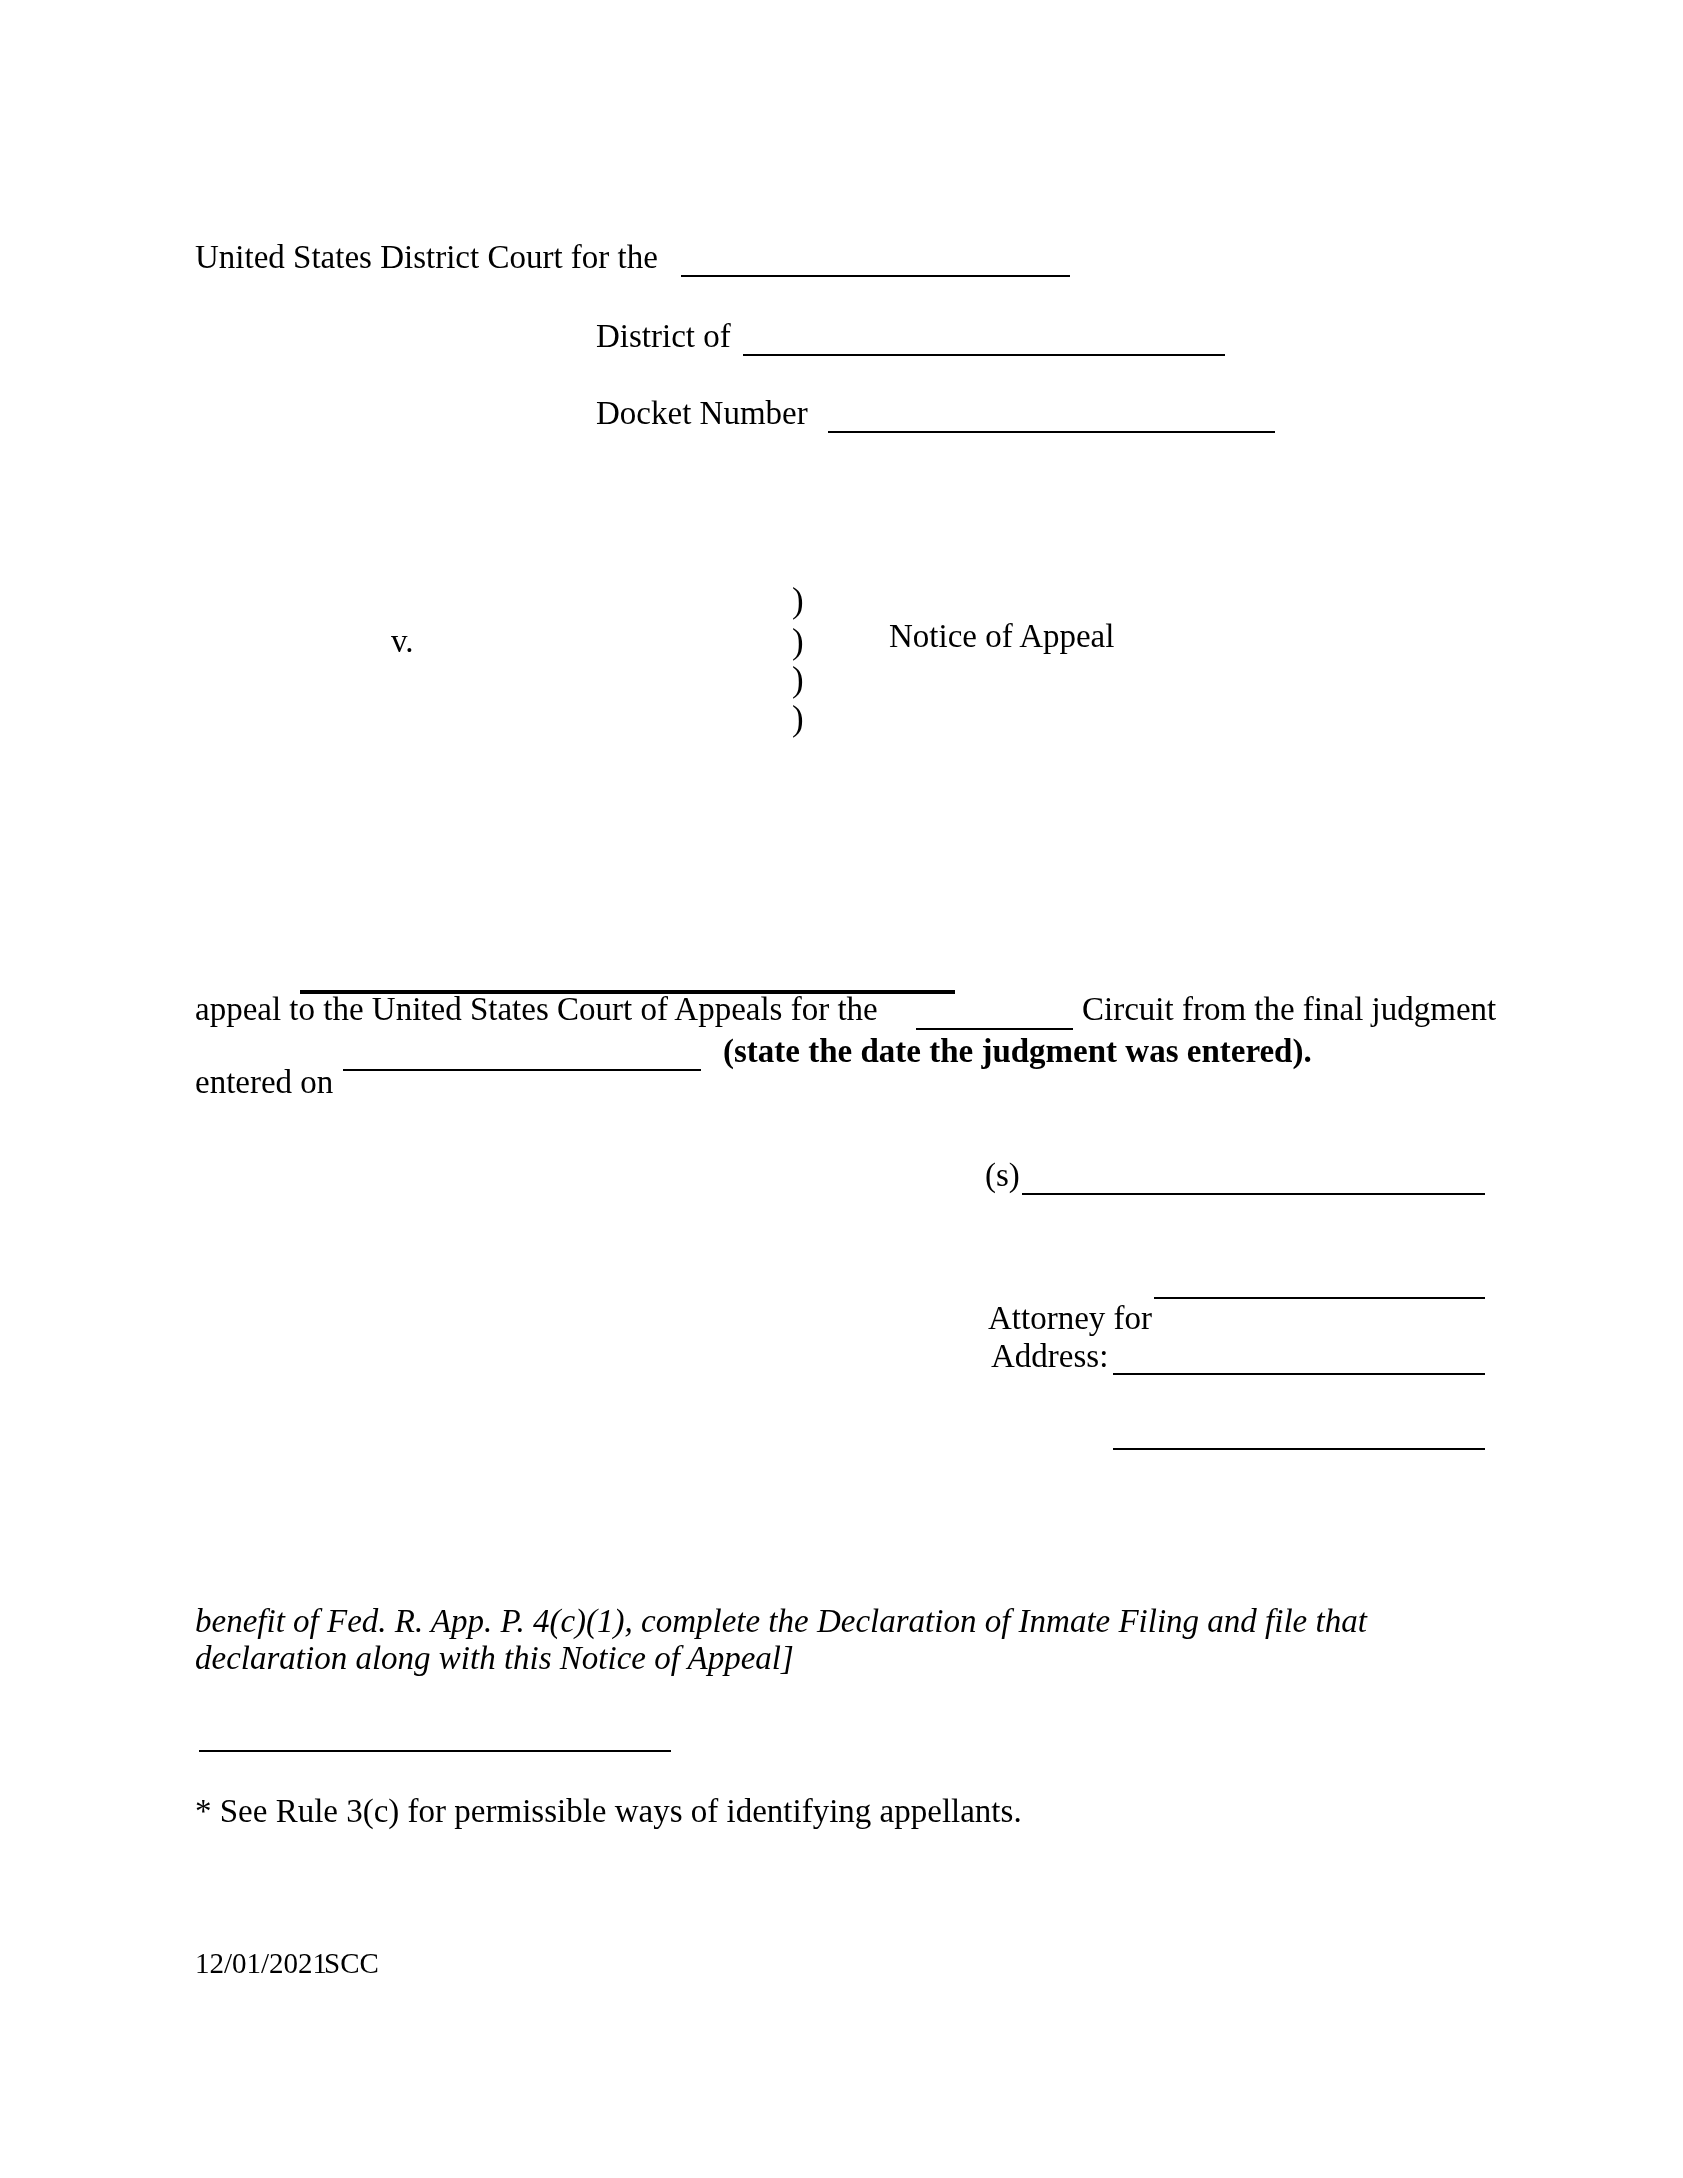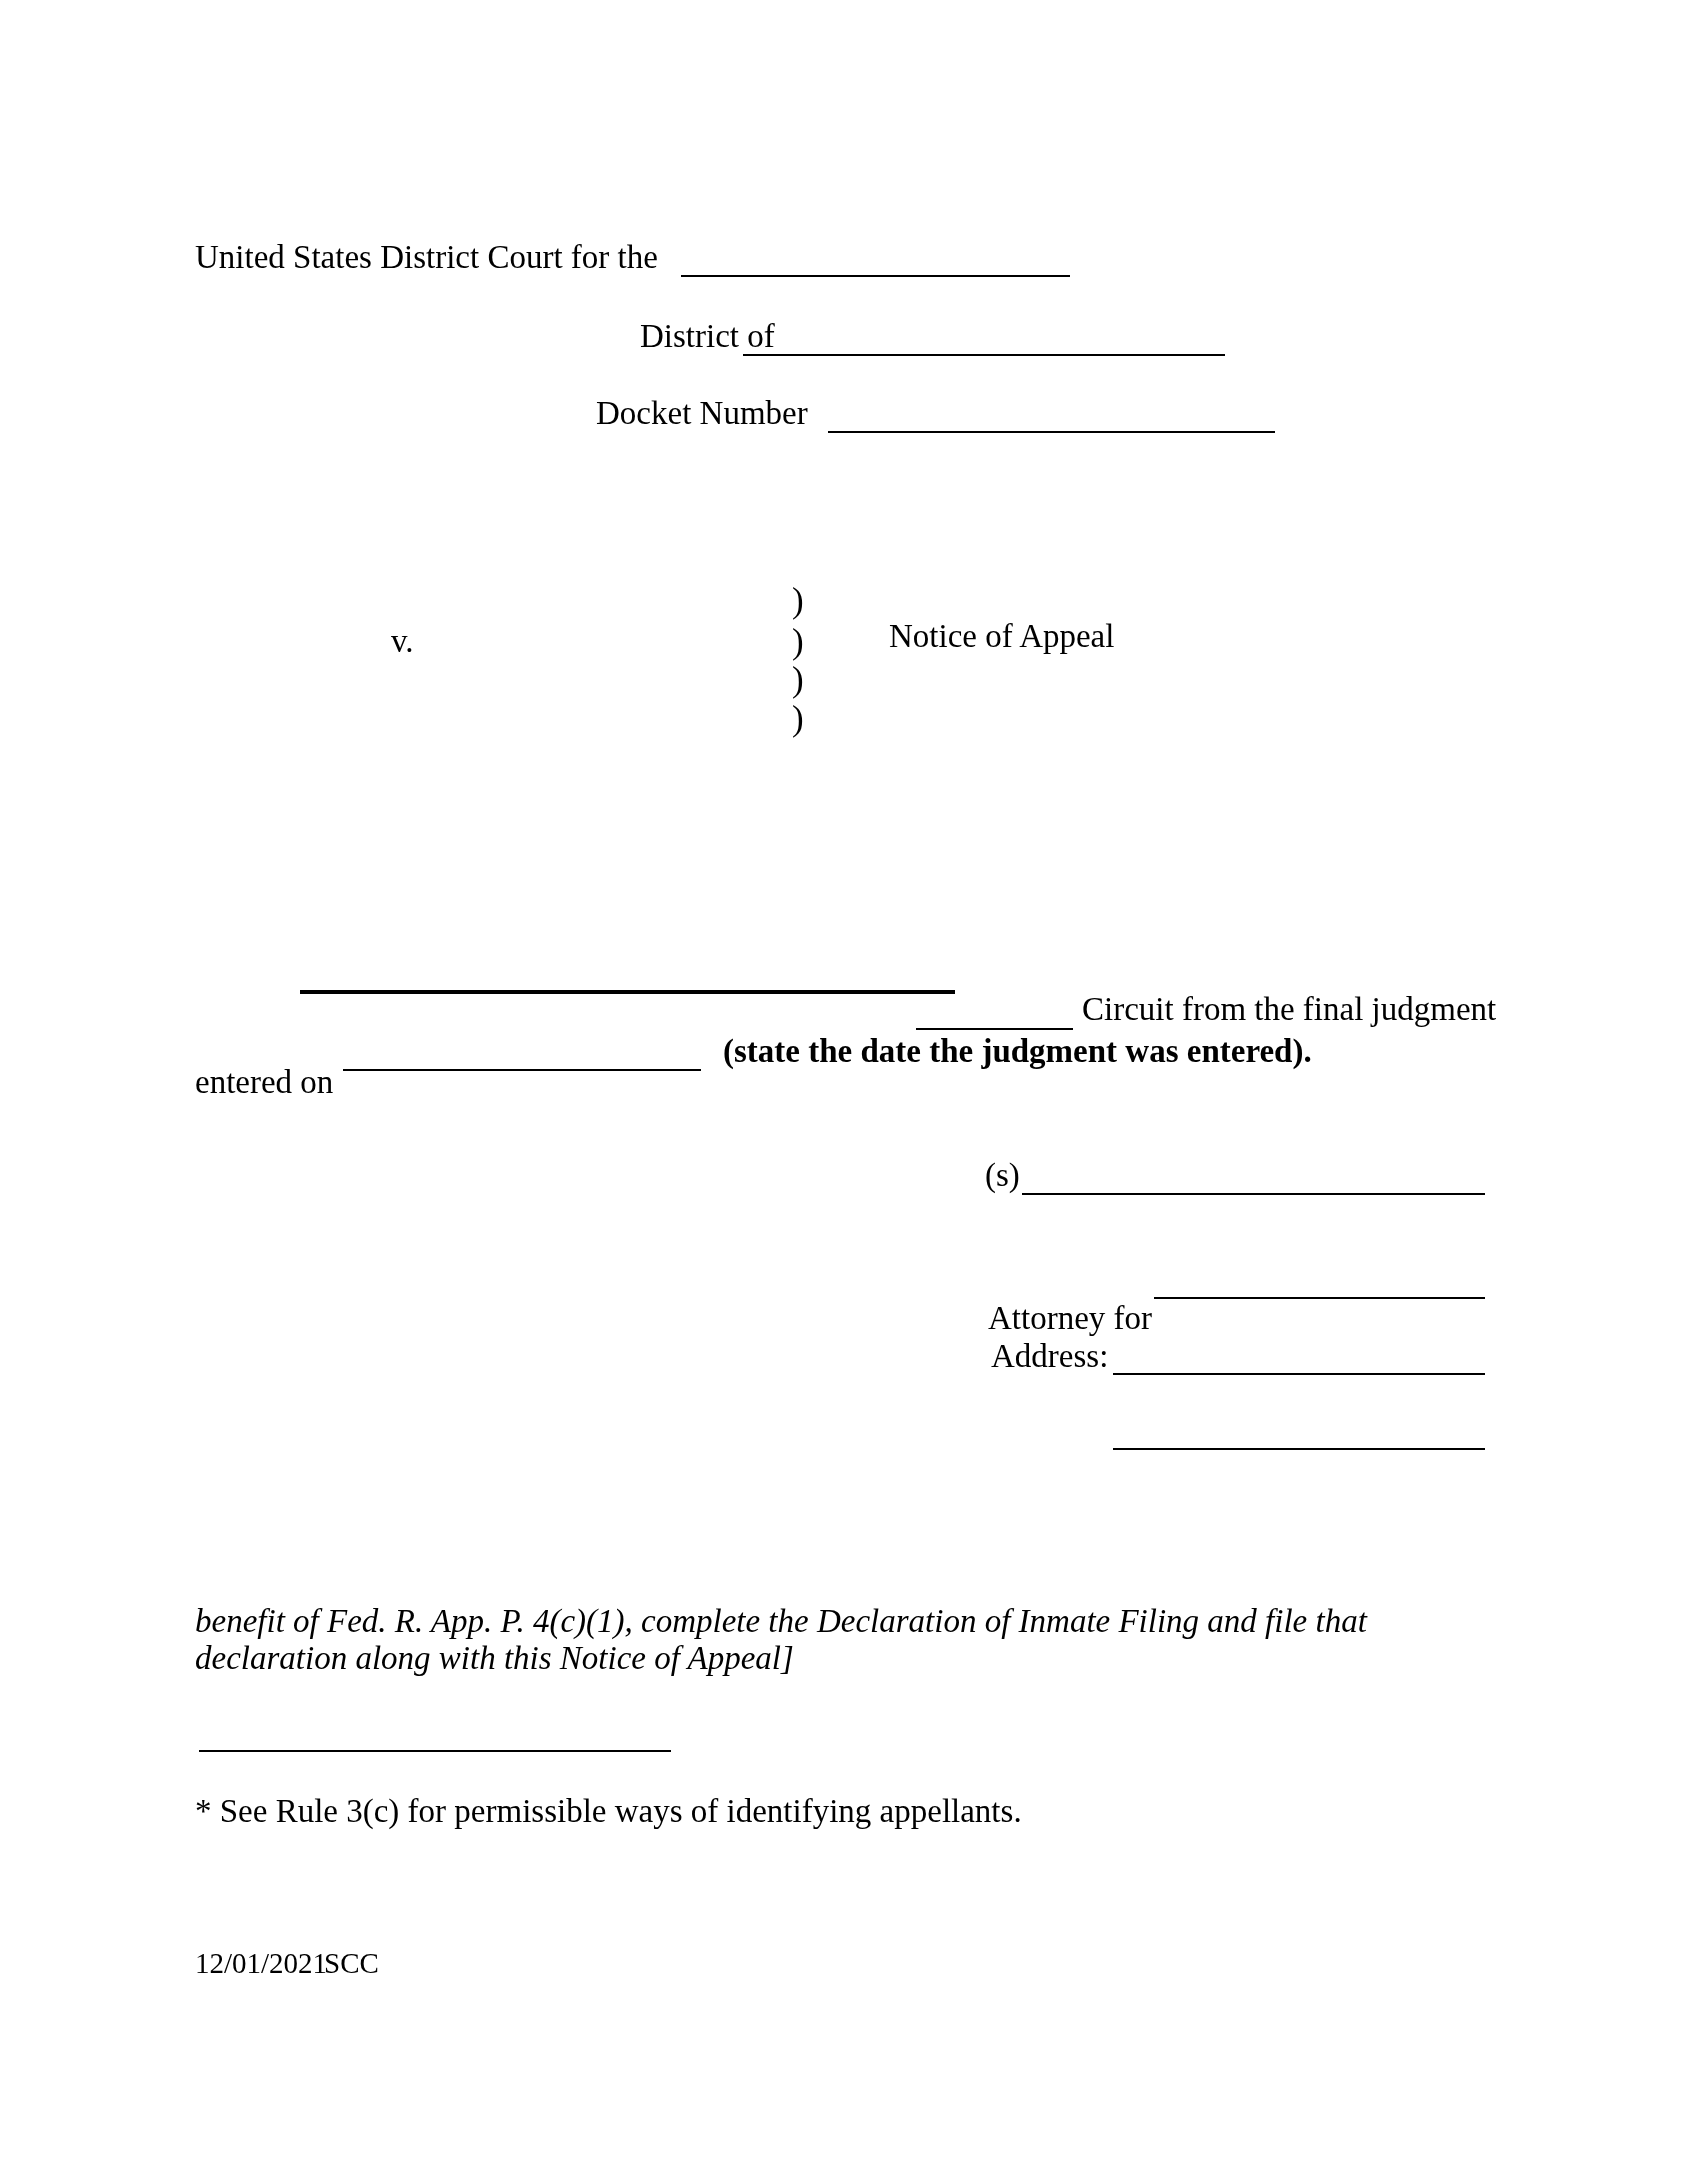--- a/index.html
+++ b/index.html
@@ -48,37 +48,38 @@
   }
 </style>
 </head>
 <body>
 
 <div class="page">
 
   <span class="t" style="left:195px; top:241px;">United States District Court for the</span>
   <div class="u" style="left:681px; top:275px; width:389px;"></div>
 
-  <span class="t" style="left:596px; top:320px;margin-left:44px;">District of</span>
+  <span class="t" style="left:596px; top:320px;">District of</span>
   <div class="u" style="left:743px; top:354px; width:482px;"></div>
 
   <span class="t" style="left:596px; top:397px;">Docket Number</span>
   <div class="u" style="left:828px; top:431px; width:447px;"></div>
 
   <span class="t" style="left:391px; top:625px;">v.</span>
 
   <span class="t paren" style="left:792px; top:583px;">)</span>
   <span class="t paren" style="left:792px; top:624px;">)</span>
   <span class="t paren" style="left:792px; top:662px;">)</span>
   <span class="t paren" style="left:792px; top:701px;">)</span>
 
   <span class="t" style="left:889px; top:620px;">Notice of Appeal</span>
 
   <div class="u thick" style="left:300px; top:990px; width:655px;"></div>
 
+  <span class="t" style="left:195px; top:993px;">appeal to the United States Court of Appeals for the</span>
   <div class="u" style="left:916px; top:1028px; width:157px;"></div>
   <span class="t" style="left:1082px; top:993px;">Circuit from the final judgment</span>
 
   <span class="t" style="left:195px; top:1035px;margin-top:31px;">entered on</span>
   <div class="u" style="left:343px; top:1069px; width:358px;"></div>
   <span class="t" style="left:723px; top:1035px;font-weight:bold;">(state the date the judgment was entered).</span>
 
   <span class="t" style="left:985px; top:1159px;">(s)</span>
   <div class="u" style="left:1022px; top:1193px; width:463px;"></div>
 

